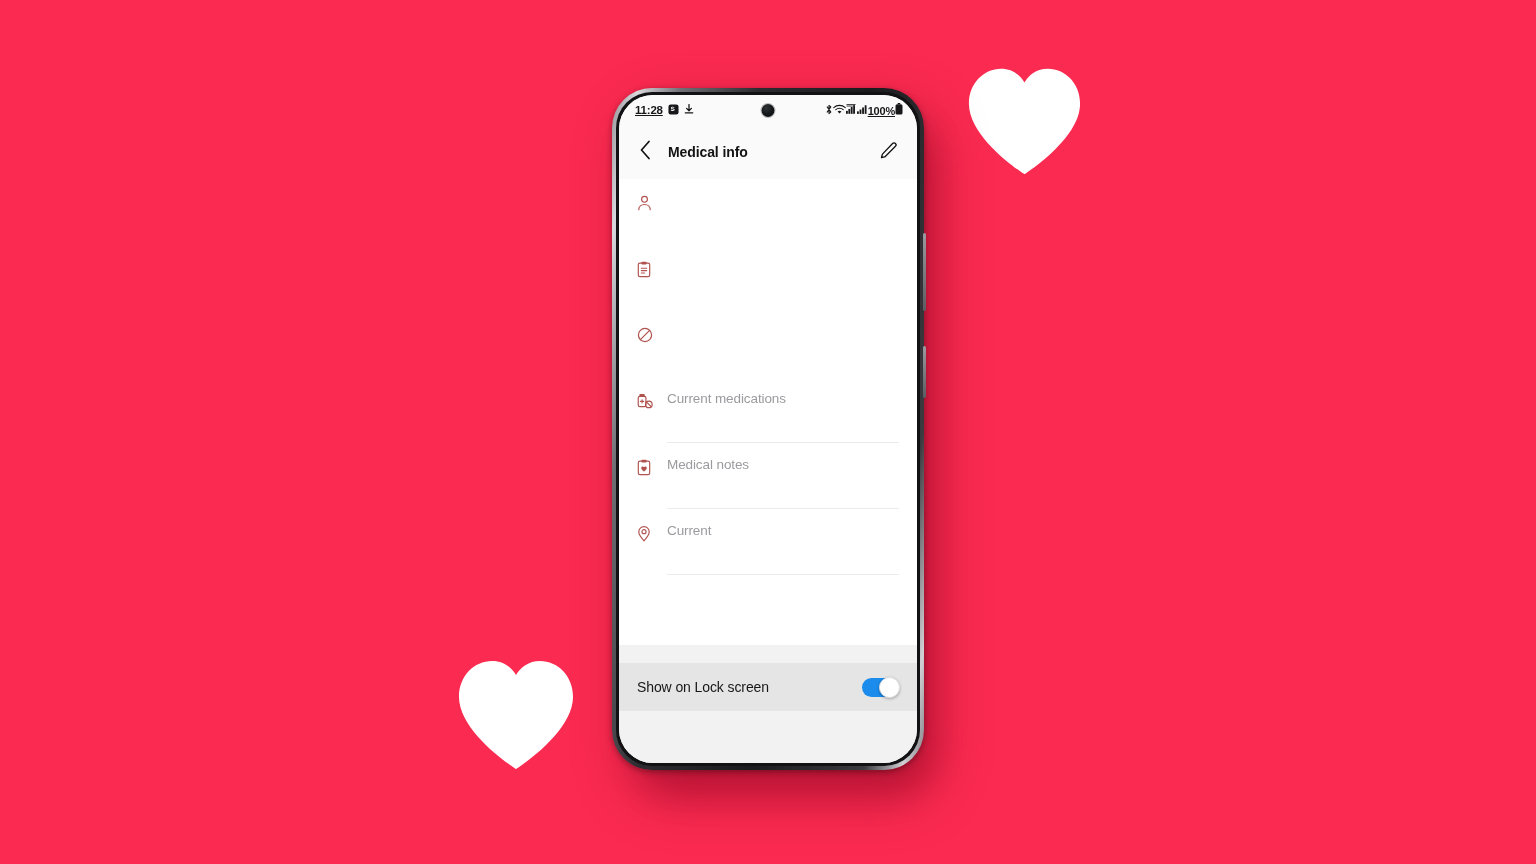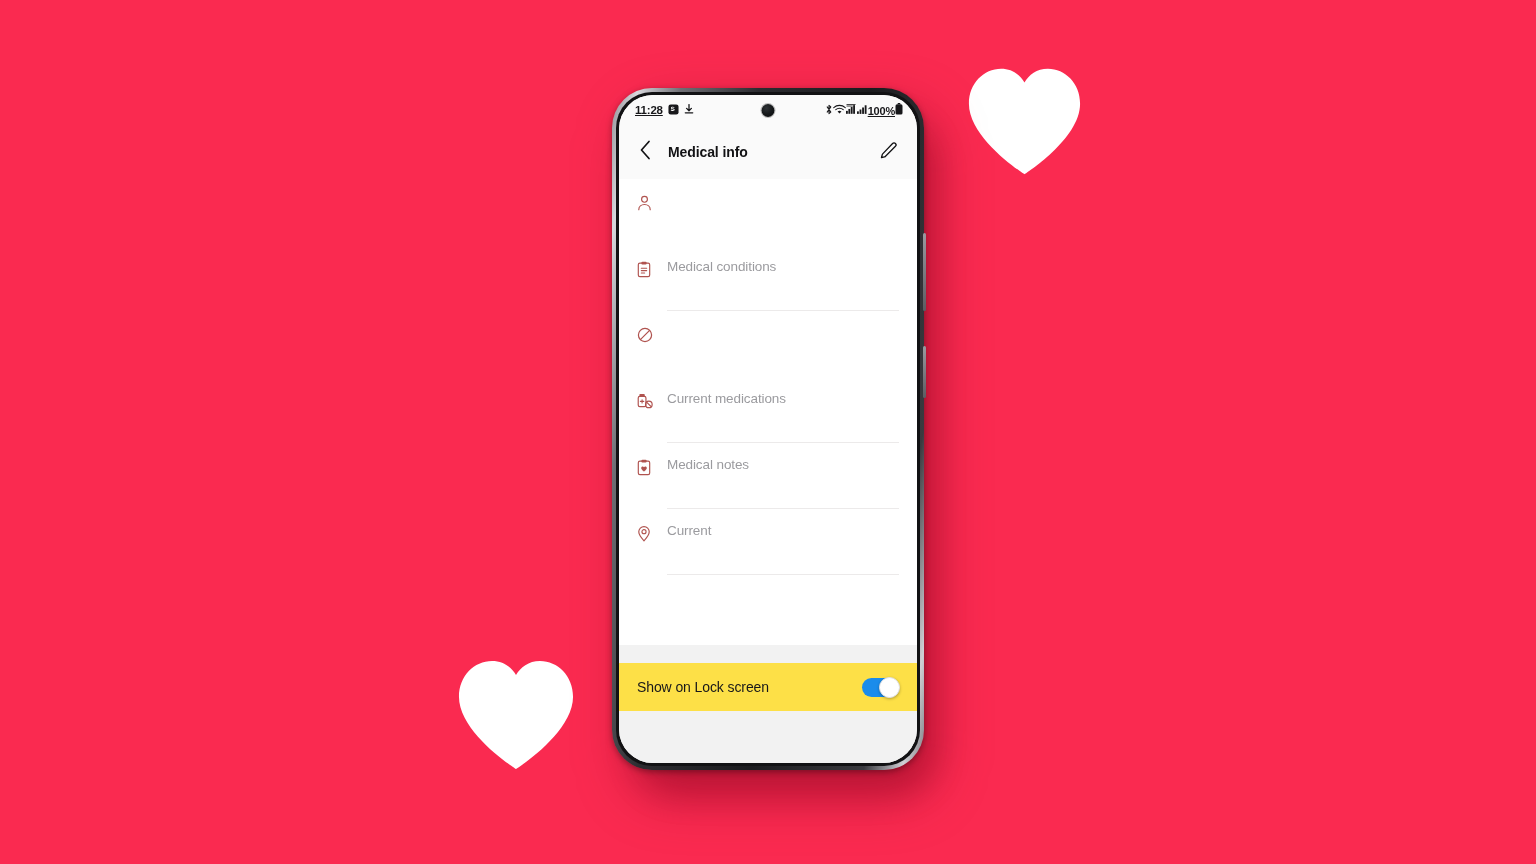--- a/index.html
+++ b/index.html
@@ -213,21 +213,21 @@
   .list-gap {
     flex: 0 0 auto;
     height: 18px;
     background: #f2f2f2;
   }
   .content-spacer { flex: 1 1 auto; background:#ffffff; }
 
   
   .toggle-card {
     flex: 0 0 48px;
-    background: #fde047;
+    background: #e5e5e5;
     display: flex;
     align-items: center;
     justify-content: space-between;
     padding: 0 18px;
   }
   .toggle-label {
     font-size: 14px;
     color: #17171a;
     letter-spacing: -0.1px;
   }
@@ -371,23 +371,20 @@
         </div>
 
         <div class="field-row">
           <div class="field-icon">
             <svg width="14" height="17" viewBox="0 0 15 18" aria-hidden="true">
               <rect x="1.4" y="2.2" width="12.2" height="14.5" rx="1.7" stroke="#b0534f" stroke-width="1.25" fill="none"></rect>
               <rect x="4.7" y="0.7" width="5.6" height="3" rx="1.1" fill="#b0534f"></rect>
               <path d="M4.6 7.6h5.8M4.6 10.2h5.8M4.6 12.8h3.6" stroke="#b0534f" stroke-width="1.15" stroke-linecap="round"></path>
             </svg>
           </div>
-          <div class="field-body">
-            <div class="field-label">Medical conditions</div>
-          </div>
         </div>
 
         <div class="field-row">
           <div class="field-icon">
             <svg width="16" height="16" viewBox="0 0 17 17" aria-hidden="true">
               <circle cx="8.5" cy="8.5" r="7" stroke="#b0534f" stroke-width="1.3" fill="none"></circle>
               <path d="M3.6 13.4L13.4 3.6" stroke="#b0534f" stroke-width="1.3" stroke-linecap="round"></path>
             </svg>
           </div>
         </div>

